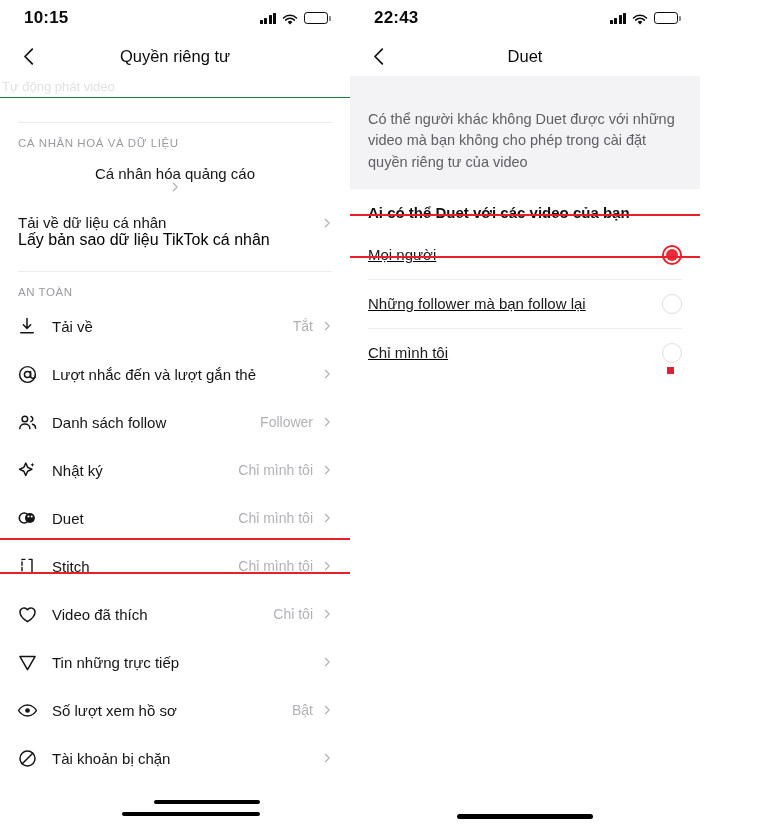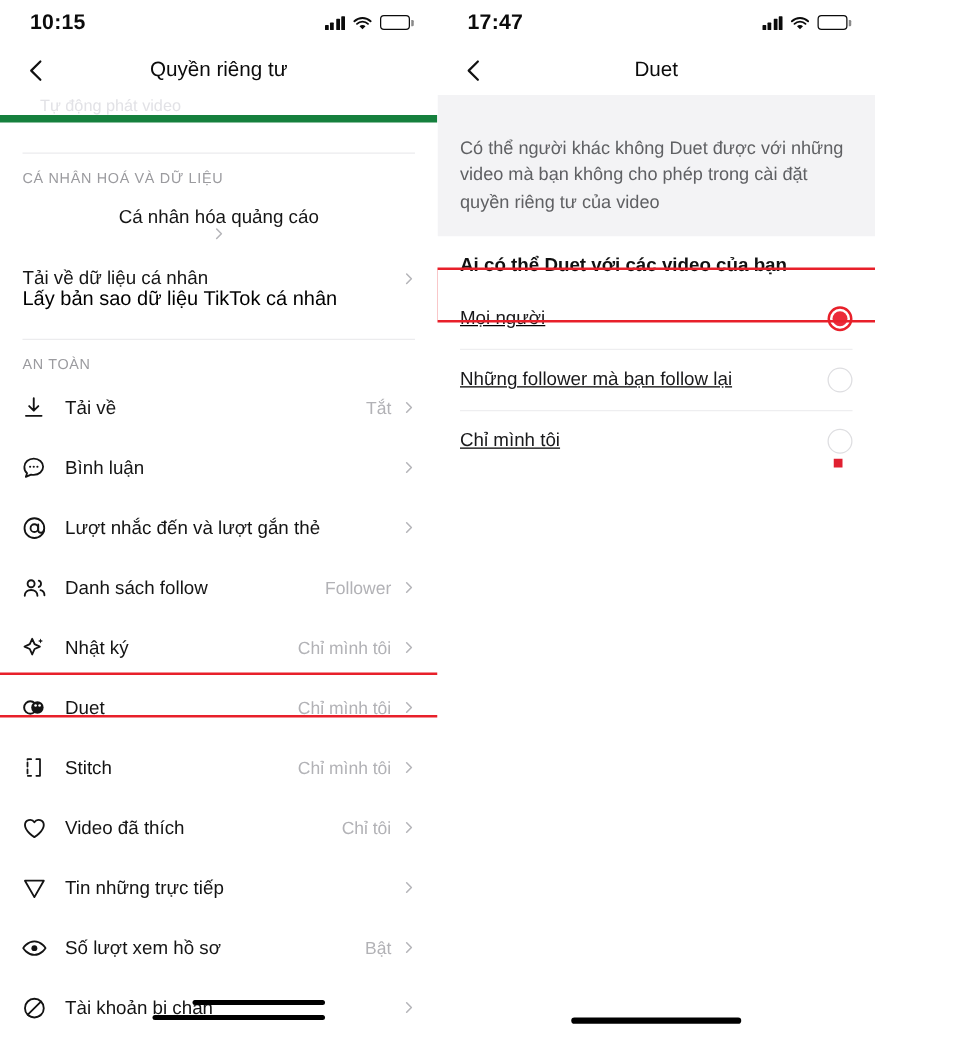--- a/index.html
+++ b/index.html
@@ -51,23 +51,23 @@
   }
   .nav-title {
     position: absolute; left: 0; right: 0; text-align: center;
     font-size: 16.5px; font-weight: 400; color: #0b0b0b;
     pointer-events: none;
   }
 
   
   .scroll-area { position: relative; }
   .ghost-row {
-    height: 22px; padding: 0 32px; display: flex; align-items: center;
+    height: 22px; padding: 0 2px; display: flex; align-items: center;
     font-size: 13px; color: #e2e2e6; overflow: hidden;
-    border-bottom: 6px solid #15803d;
+    border-bottom: 1px solid #15803d;
   }
   .gap-block { height: 24px; }
   .rule { height: 1px; background: #ececee; margin: 0 18px; }
 
   .section-title {
     font-size: 11.5px; color: #9b9b9f; letter-spacing: .55px;
     padding: 14px 18px 4px 18px; text-transform: uppercase;
   }
 
   .plain-row {
@@ -213,35 +213,20 @@
               <path d="M12 3v12m0 0 4.4-4.4M12 15l-4.4-4.4M4.5 20h15" stroke="#141414" stroke-width="1.8" fill="none" stroke-linecap="round" stroke-linejoin="round"></path>
             </svg>
           </span>
         <span class="name">Tải về</span>
         <span class="val">Tắt</span>
         <svg class="chev" viewBox="0 0 12 12">
             <path d="M4 1.5 8.5 6 4 10.5" stroke="#b5b5b9" stroke-width="1.5" fill="none" stroke-linecap="round" stroke-linejoin="round"></path>
           </svg>
       </div>
 
-      <div class="list-row">
-        <span class="ic">
-            <svg viewBox="0 0 24 24" width="20" height="20">
-              <path d="M21 11.3c0 4.3-4 7.8-9 7.8a10.6 10.6 0 0 1-2.6-.3L4.4 21l1.2-3.5A7.4 7.4 0 0 1 3 11.3C3 7 7 3.5 12 3.5s9 3.5 9 7.8Z" stroke="#141414" stroke-width="1.7" fill="none" stroke-linejoin="round"></path>
-              <circle cx="8.5" cy="11.3" r="1.05" fill="#141414"></circle>
-              <circle cx="12" cy="11.3" r="1.05" fill="#141414"></circle>
-              <circle cx="15.5" cy="11.3" r="1.05" fill="#141414"></circle>
-            </svg>
-          </span>
-        <span class="name">Bình luận</span>
-        <span class="val"></span>
-        <svg class="chev" viewBox="0 0 12 12">
-            <path d="M4 1.5 8.5 6 4 10.5" stroke="#b5b5b9" stroke-width="1.5" fill="none" stroke-linecap="round" stroke-linejoin="round"></path>
-          </svg>
-      </div>
 
       <div class="list-row">
         <span class="ic">
             <svg viewBox="0 0 24 24" width="21" height="21">
               <circle cx="12" cy="12" r="9" stroke="#141414" stroke-width="1.7" fill="none"></circle>
               <circle cx="12" cy="12" r="3.5" stroke="#141414" stroke-width="1.7" fill="none"></circle>
               <path d="M15.5 8.6v5a2.6 2.6 0 0 0 5.2 0" stroke="#141414" stroke-width="1.7" fill="none" stroke-linecap="round"></path>
             </svg>
           </span>
         <span class="name">Lượt nhắc đến và lượt gắn thẻ</span>
@@ -367,21 +352,21 @@
 
     <div class="hl-box" id="hl-duet" style="left: -12px; top: 538px; width: 408px; height: 36px; border-color: rgb(232, 32, 42);"></div>
 
     <div class="blackout" style="left:154px; top:800px; width:106px; height:4px;"></div>
     <div class="blackout" style="left:122px; top:812px; width:138px; height:4px;"></div>
   </div>
 
   <div class="phone" id="right-phone">
 
     <div class="statusbar">
-      <div class="clock">17:47</div>
+      <div class="clock">22:43</div>
       <div class="status-icons">
         <span class="signal">
             <i></i>
             <i></i>
             <i></i>
             <i></i>
           </span>
         <span class="wifi">
           <svg viewBox="0 0 16 12" width="16" height="12">
               <path d="M8 10.4 5.6 7.9a3.4 3.4 0 0 1 4.8 0Z" fill="#0b0b0b"></path>

